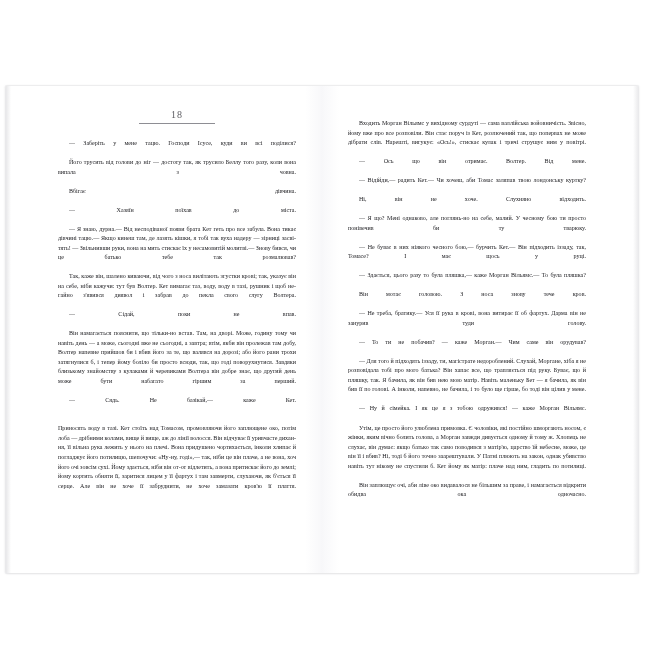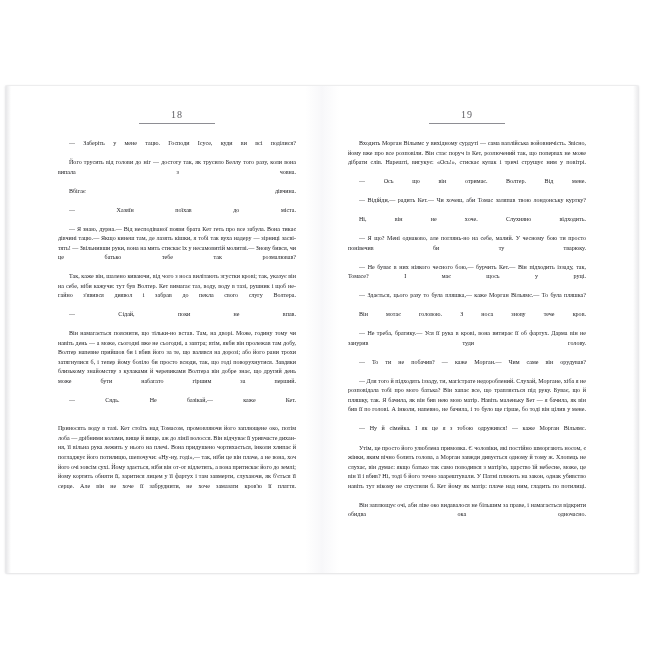--- a/index.html
+++ b/index.html
@@ -156,24 +156,20 @@
           <p class="para">Так, каже він, шалено киваючи, від чого з носа вилітають згустки крові; так, указує він на себе, ніби кажучи: тут був Волтер. Кет вимагає таз, воду, воду в тазі, рушник і щоб не­гайно з'явився диявол і забрав до пекла свого слугу Волтера.</p>
           <p class="para">— Сідай, поки не впав.</p>
           <p class="para">Він намагається пояснити, що тільки-но встав. Там, на дво­рі. Може, годину тому чи навіть день — а може, сьогодні вже не сьогодні, а завтра; втім, якби він пролежав там добу, Вол­тер напевне прийшов би і вбив його за те, що валявся на доро­зі; або його рани трохи затягнулися б, і тепер йому боліло би просто всюди, так, що годі поворухнутися. Завдяки близько­му знайомству з кулаками й черевиками Волтера він добре знає, що другий день може бути набагато гіршим за перший.</p>
           <p class="para">— Сядь. Не базікай,— каже Кет.</p>
           <p class="para noindent gap-before">Приносять воду в тазі. Кет стоїть над Томасом, промовляючи його заплющене око, потім лоба — дрібними колами, вище й вище, аж до лінії волосся. Він відчуває її уривчасте дихан­ня, її вільна рука лежить у нього на плечі. Вона придушено чортихається, інколи хлипає й погладжує його потилицю, шепочучи: «Ну-ну, годі»,— так, ніби це він плаче, а не вона, хоч його очі зовсім сухі. Йому здається, ніби він от-от відле­тить, а вона притискає його до землі; йому кортить обняти її, заритися лицем у її фартух і там завмерти, слухаючи, як б'ється її серце. Але він не хоче її забруднити, не хоче зама­зати кров'ю її плаття.</p>
         </div>
       </div>
 
       <div class="page right">
 
-        <div class="folio">
-          <div class="folio-number">19</div>
-          <div class="folio-rule"></div>
-        </div>
 
         <div class="body">
           <p class="para">Входить Морган Вільямс у вихідному сурдуті — сама вал­лійська войовничість. Звісно, йому вже про все розповіли. Він стає поруч із Кет, розлючений так, що попервах не може дібрати слів. Нарешті, вигукує: «Ось!», стискає кулак і тричі струшує ним у повітрі.</p>
           <p class="para">— Ось що він отримає. Волтер. Від мене.</p>
           <p class="para">— Відійди,— радить Кет.— Чи хочеш, аби Томас заляпав твою лондонську куртку?</p>
           <p class="para">Ні, він не хоче. Слухняно відходить.</p>
           <p class="para">— Я що? Мені однаково, але поглянь-но на себе, малий. У чесному бою ти просто понівечив би ту тварюку.</p>
           <p class="para">— Не буває в них ніякого чесного бою,— бурчить Кет.— Він підходить іззаду, так, Томасе? І має щось у руці.</p>
           <p class="para">— Здається, цього разу то була пляшка,— каже Морган Вільямс.— То була пляшка?</p>
           <p class="para">Він мотає головою. З носа знову тече кров.</p>

